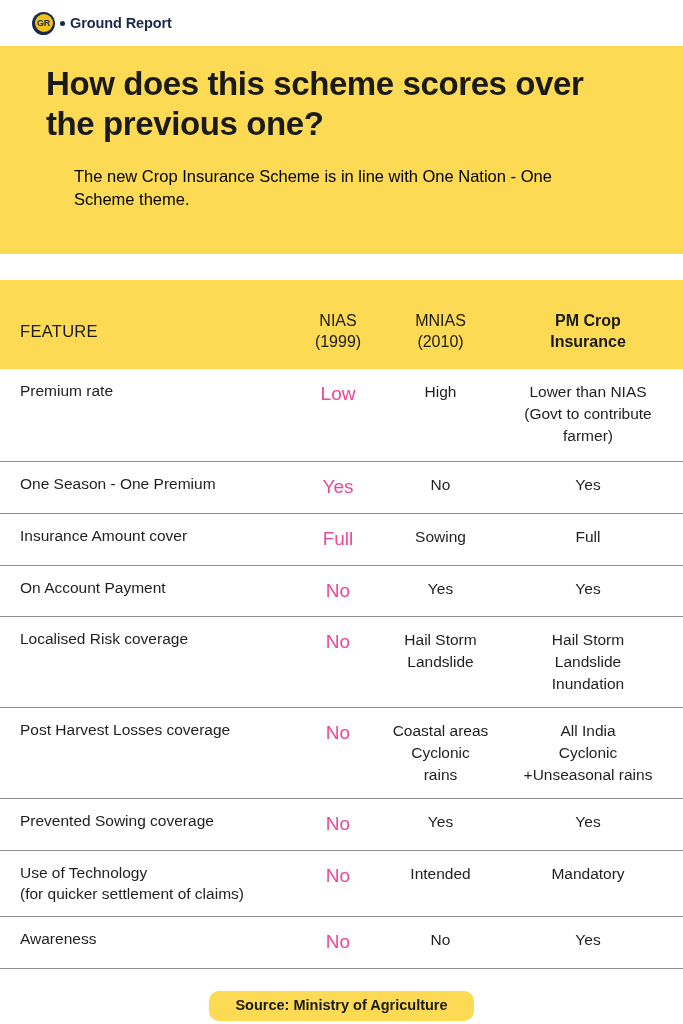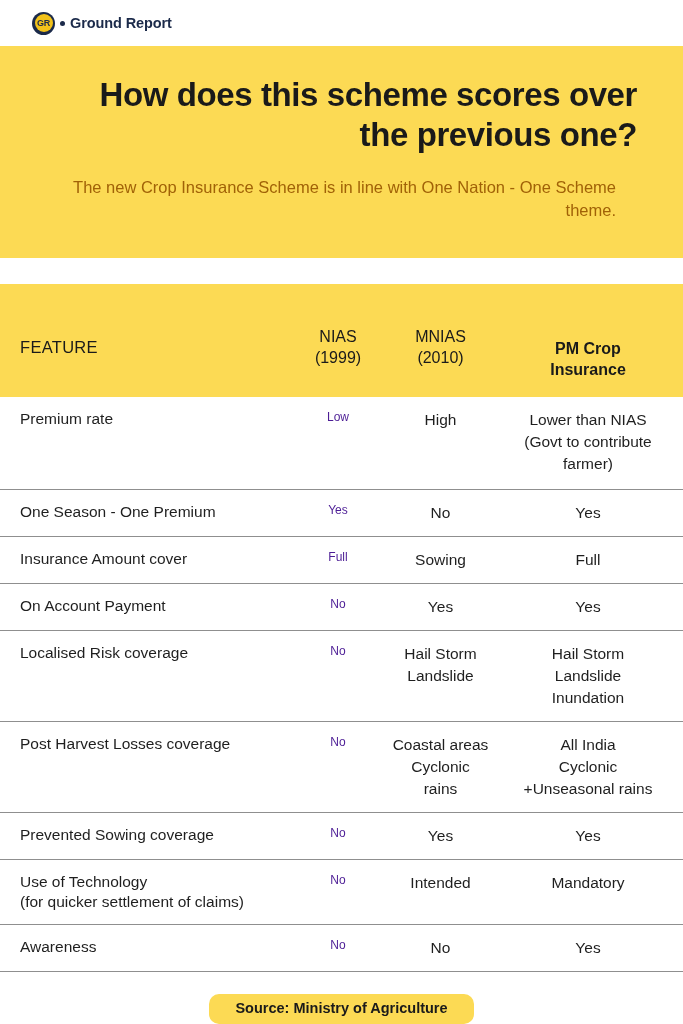--- a/index.html
+++ b/index.html
@@ -68,38 +68,38 @@
     font-size: 14.5px;
     font-weight: bold;
     color: #1b2a4a;
     letter-spacing: -0.1px;
     white-space: nowrap;
   }
 
   
   .hero {
     background: #fcda54;
-    padding: 29px 40px 30px 40px;
-    box-sizing: border-box;
-    text-align: right;
+    padding: 18px 40px 30px 40px;
+    box-sizing: border-box;
+    text-align: left;
   }
   .hero-title {
     font-size: 33px;
     font-weight: bold;
     line-height: 1.22;
     color: #1a1a1a;
     letter-spacing: -0.4px;
     margin: 0 0 20px 0;
     padding: 0 6px;
   }
   .hero-sub {
     font-size: 16.5px;
     line-height: 1.45;
-    color: #a16207;
-    margin: 5px;
+    color: #000000;
+    margin: 12px;
     padding: 0 22px;
   }
 
   
   .gap-white { height: 26px; background: #ffffff; }
 
   
   .table {
     width: 683px;
     box-sizing: border-box;
@@ -128,23 +128,23 @@
     padding-left: 20px;
     box-sizing: border-box;
     font-size: 15.5px;
     line-height: 1.32;
     color: #1f1f1f;
     text-align: left;
   }
   .c-nias {
     flex: 0 0 100px;
     text-align: center;
-    font-size: 12px;
+    font-size: 19px;
     line-height: 1.42;
-    color: #4c1d95;
+    color: #ec4899;
   }
   .c-mnias {
     flex: 0 0 105px;
     text-align: center;
     font-size: 15.5px;
     line-height: 1.42;
     color: #1f1f1f;
   }
   .c-pmcrop {
     flex: 1 1 auto;
@@ -162,21 +162,21 @@
     color: #1a1a1a;
   }
   .row.header .c-nias,
   .row.header .c-mnias,
   .row.header .c-pmcrop {
     font-size: 16px;
     line-height: 1.32;
     color: #1a1a1a;
     font-weight: normal;
   }
-  .row.header .c-pmcrop { font-weight: bold; margin-top: 24px; }
+  .row.header .c-pmcrop { font-weight: bold; }
 
   .cellline { display: block; }
 
   
   .footer {
     background: #ffffff;
     padding-top: 22px;
     display: flex;
     justify-content: center;
   }

